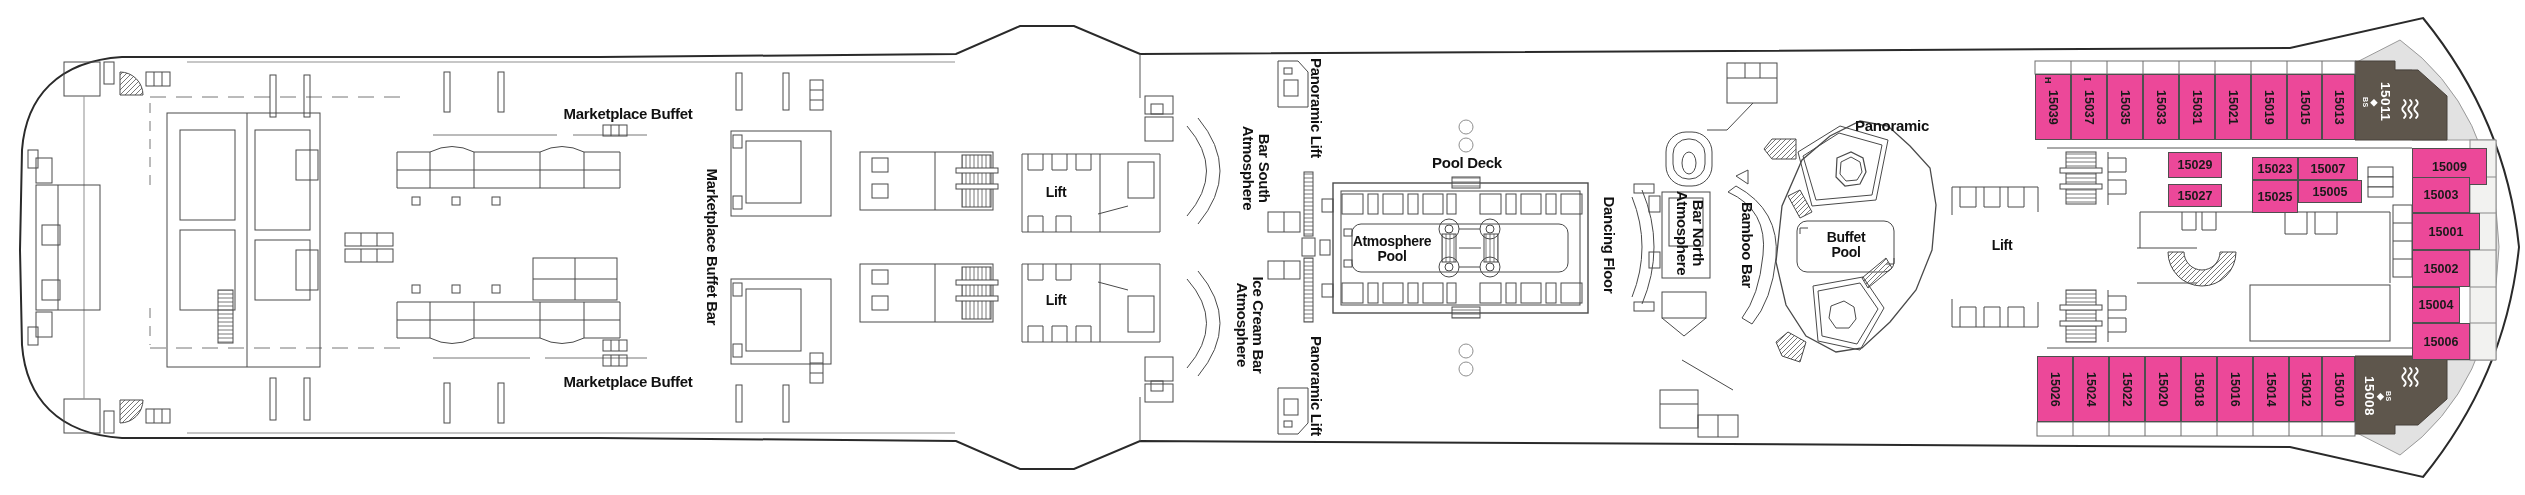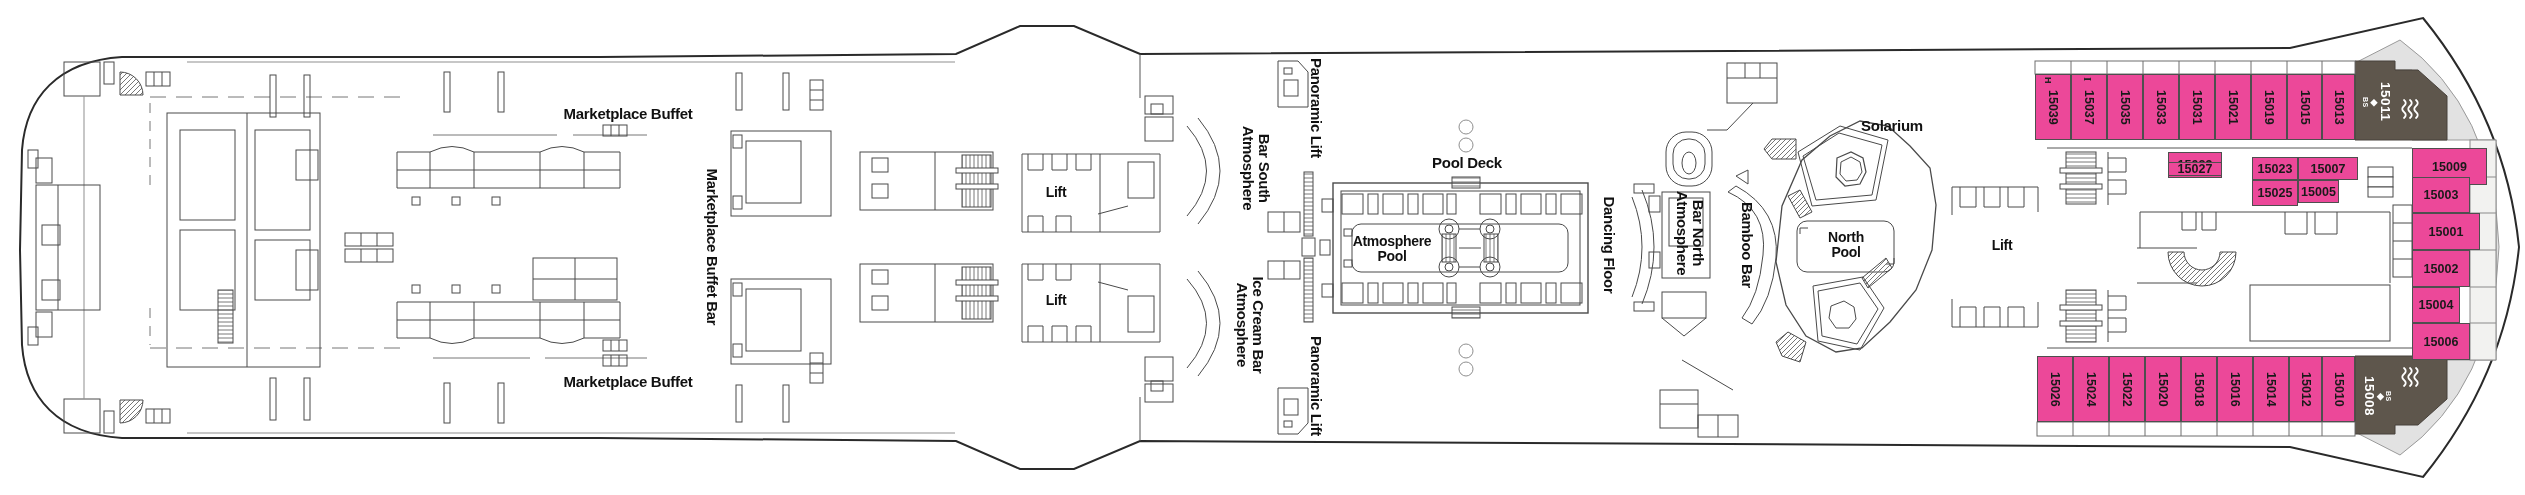--- a/index.html
+++ b/index.html
@@ -371,24 +371,24 @@
   <span class="ln">Atmosphere</span>
   <span class="ln">Pool</span>
 </div>
 <div class="label v" style="left:1609px;top:245px">Dancing Floor</div>
 <div class="label v" style="left:1690px;top:233px">
   <span class="ln">Atmosphere</span>
   <span class="ln">Bar North</span>
 </div>
 <div class="label v" style="left:1747px;top:245px">Bamboo Bar</div>
 <div class="label sm" style="left:1846px;top:245px">
-  <span class="ln">North</span>
+  <span class="ln">Buffet</span>
   <span class="ln">Pool</span>
 </div>
-<div class="label" style="left:1892px;top:126px">Solarium</div>
+<div class="label" style="left:1892px;top:126px">Panoramic</div>
 <div class="label sm" style="left:2002px;top:246px">Lift</div>
 
 <div class="cab v" style="left:2035px;top:74px;width:36px;height:66px">15039</div>
 <div class="cab v" style="left:2071px;top:74px;width:36px;height:66px">15037</div>
 <div class="cab v" style="left:2107px;top:74px;width:36px;height:66px">15035</div>
 <div class="cab v" style="left:2143px;top:74px;width:36px;height:66px">15033</div>
 <div class="cab v" style="left:2179px;top:74px;width:36px;height:66px">15031</div>
 <div class="cab v" style="left:2215px;top:74px;width:36px;height:66px">15021</div>
 <div class="cab v" style="left:2251px;top:74px;width:36px;height:66px">15019</div>
 <div class="cab v" style="left:2287px;top:74px;width:35px;height:66px">15015</div>
@@ -400,25 +400,25 @@
 <div class="cab v" style="left:2073px;top:356px;width:36px;height:66px">15024</div>
 <div class="cab v" style="left:2109px;top:356px;width:36px;height:66px">15022</div>
 <div class="cab v" style="left:2145px;top:356px;width:36px;height:66px">15020</div>
 <div class="cab v" style="left:2181px;top:356px;width:36px;height:66px">15018</div>
 <div class="cab v" style="left:2217px;top:356px;width:36px;height:66px">15016</div>
 <div class="cab v" style="left:2253px;top:356px;width:36px;height:66px">15014</div>
 <div class="cab v" style="left:2289px;top:356px;width:33px;height:66px">15012</div>
 <div class="cab v" style="left:2322px;top:356px;width:33px;height:66px">15010</div>
 
 <div class="cab" style="left:2168px;top:152px;width:54px;height:26px">15029</div>
-<div class="cab" style="left:2168px;top:162px;width:54px;height:14px">15027</div>
+<div class="cab" style="left:2168px;top:184px;width:54px;height:23px">15027</div>
 <div class="cab" style="left:2252px;top:157px;width:46px;height:23px">15023</div>
-<div class="cab" style="left:2252px;top:180px;width:46px;height:26px">15025</div>
+<div class="cab" style="left:2252px;top:180px;width:46px;height:33px">15025</div>
 <div class="cab" style="left:2298px;top:157px;width:60px;height:23px">15007</div>
-<div class="cab" style="left:2298px;top:180px;width:41px;height:23px">15005</div>
+<div class="cab" style="left:2298px;top:180px;width:64px;height:23px">15005</div>
 
 <div class="cab" style="left:2412px;top:148px;width:75px;height:37px">15009</div>
 <div class="cab" style="left:2412px;top:177px;width:58px;height:36px">15003</div>
 <div class="cab" style="left:2412px;top:213px;width:68px;height:37px">15001</div>
 <div class="cab" style="left:2412px;top:250px;width:58px;height:37px">15002</div>
 <div class="cab" style="left:2412px;top:287px;width:48px;height:36px">15004</div>
 <div class="cab" style="left:2412px;top:323px;width:58px;height:37px">15006</div>
 
 <div class="suitetxt" style="left:2362px;top:66px;height:72px">
   <span class="bs">BS</span>

